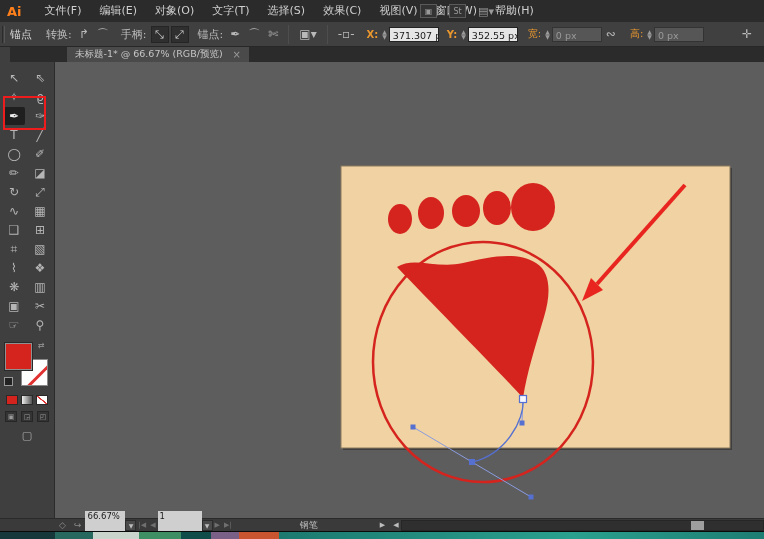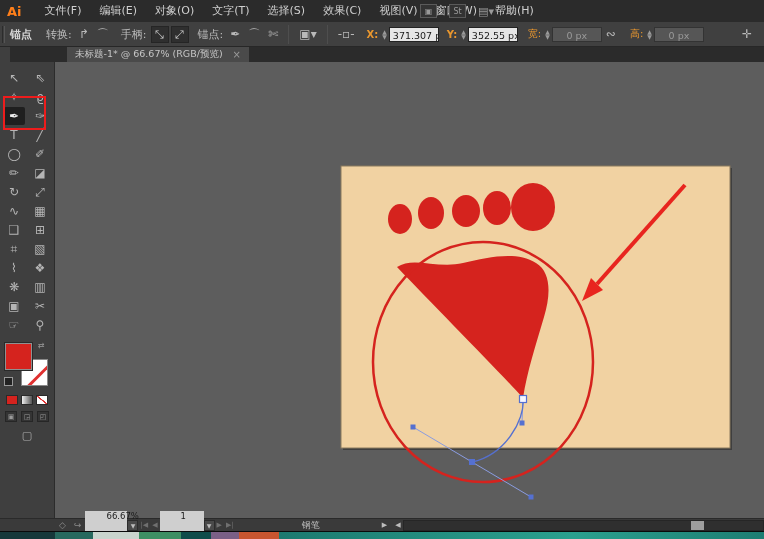--- a/index.html
+++ b/index.html
@@ -15,30 +15,30 @@
   .menu-icons { position:absolute; left:420px; top:0; height:22px; display:flex; align-items:center; gap:12px; }
   .mi-box { min-width:17px; height:14px; border:1px solid #5a5a5a; color:#9a9a9a; font-size:8px;
     display:flex; align-items:center; justify-content:center; padding:0 2px; background:#333; }
   .mi-plain { color:#9a9a9a; font-size:11px; }
 
   
   .controlbar { position:absolute; left:0; top:22px; width:764px; height:25px;
     background:#404040; border-bottom:1px solid #272727; display:flex; align-items:center;
     color:#c9c9c9; font-size:11px; }
   .grip { width:3px; height:17px; margin:0 5px 0 2px; border-left:1px solid #2c2c2c; border-right:1px solid #555; }
-  .cb-label { color:#d6d6d6; margin-right:6px; white-space:nowrap;font-weight:bold; }
+  .cb-label { color:#d6d6d6; margin-right:6px; white-space:nowrap; }
   .cb-small { color:#bdbdbd; margin:0 3px 0 8px; white-space:nowrap; }
   .cb-sep { width:1px; height:19px; background:#2e2e2e; border-right:1px solid #4e4e4e; margin:0 6px; }
   .cb-icon { color:#b9b9b9; font-size:12px; padding:1px 4px; cursor:default; }
   .cb-btn { width:18px; height:17px; display:flex; align-items:center; justify-content:center;
     background:#2f2f2f; border:1px solid #252525; color:#cfcfcf; font-size:11px; margin:0 1px; }
   .stepper { display:flex; flex-direction:column; justify-content:center; margin:0 2px 0 4px; color:#9a9a9a; }
   .stepper span { font-size:6px; line-height:5px; }
   .cb-field { width:50px; height:15px; background:#e6e6e6; color:#1a1a1a; font-size:9.5px;
-    line-height:15px; padding:0 3px; border:1px solid #222; white-space:nowrap; overflow:hidden;text-align:center; }
+    line-height:15px; padding:0 3px; border:1px solid #222; white-space:nowrap; overflow:hidden; }
   .cb-field.dim { background:#565656; color:#9a9a9a; border-color:#333; }
   .xy-label { color:#e8962e; font-size:10px; font-weight:bold; margin-left:8px; }
   .cjk-orange { color:#e8962e; font-size:10px; margin-left:10px; }
 
   
   .tabbar { position:absolute; left:10px; top:47px; width:764px; height:15px; background:#2b2b2b; }
   .doc-tab { position:absolute; left:57px; top:0; height:15px; background:#4a4a4a;
     display:flex; align-items:center; padding:0 8px; gap:10px; }
   .doc-tab .title { color:#c6c6c6; font-size:9.5px; white-space:nowrap; }
   .doc-tab .close { color:#9a9a9a; font-size:10px; cursor:pointer; }
@@ -74,21 +74,21 @@
 
   
   .canvas { position:relative; flex:1; height:456px; background:#5d5d5d; overflow:hidden; }
   .canvas svg { position:absolute; left:0; top:0; }
 
   
   .statusbar { position:absolute; left:0; top:518px; width:764px; height:13px;
     background:#3a3a3a; border-top:1px solid #2a2a2a; display:flex; align-items:center;
     font-size:8.5px; color:#9a9a9a; }
   .sb-icon { margin:0 4px; font-size:9px; color:#8a8a8a; }
-  .sb-field { height:28px; background:#cfcfcf; color:#1a1a1a; padding:0 21px; line-height:11px; }
+  .sb-field { height:28px; background:#cfcfcf; color:#1a1a1a; padding:0 2px; line-height:11px; }
   .sb-drop { width:11px; height:11px; background:#4a4a4a; color:#bbb; font-size:6px;
     display:flex; align-items:center; justify-content:center; border:1px solid #2c2c2c; }
   .sb-nav { color:#6f6f6f; font-size:7px; margin:0 2px; }
   .sb-tool { color:#bdbdbd; font-size:9px; margin-left:66px; }
   .sb-arrow { color:#bdbdbd; font-size:7px; }
   .hscroll { position:relative; flex:1; height:11px; background:#2f2f2f; margin-left:2px; border:1px solid #262626; }
   .hthumb { position:absolute; top:0; left:80%; width:13px; height:9px; background:#9e9e9e; }
 
   
   .taskbar { position:absolute; left:0; top:531px; width:764px; height:8px;

